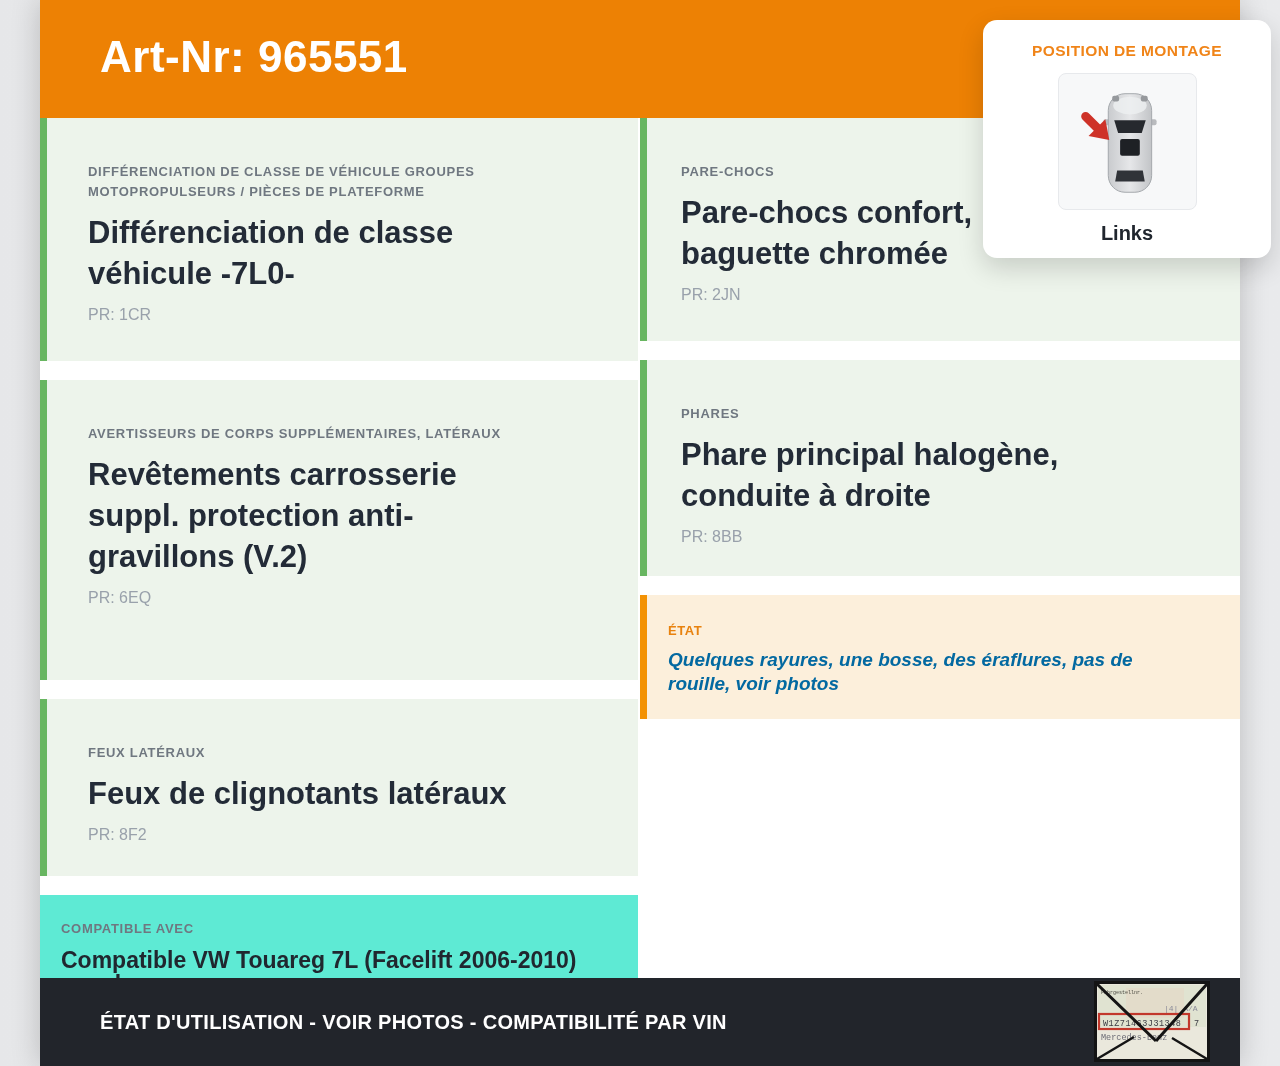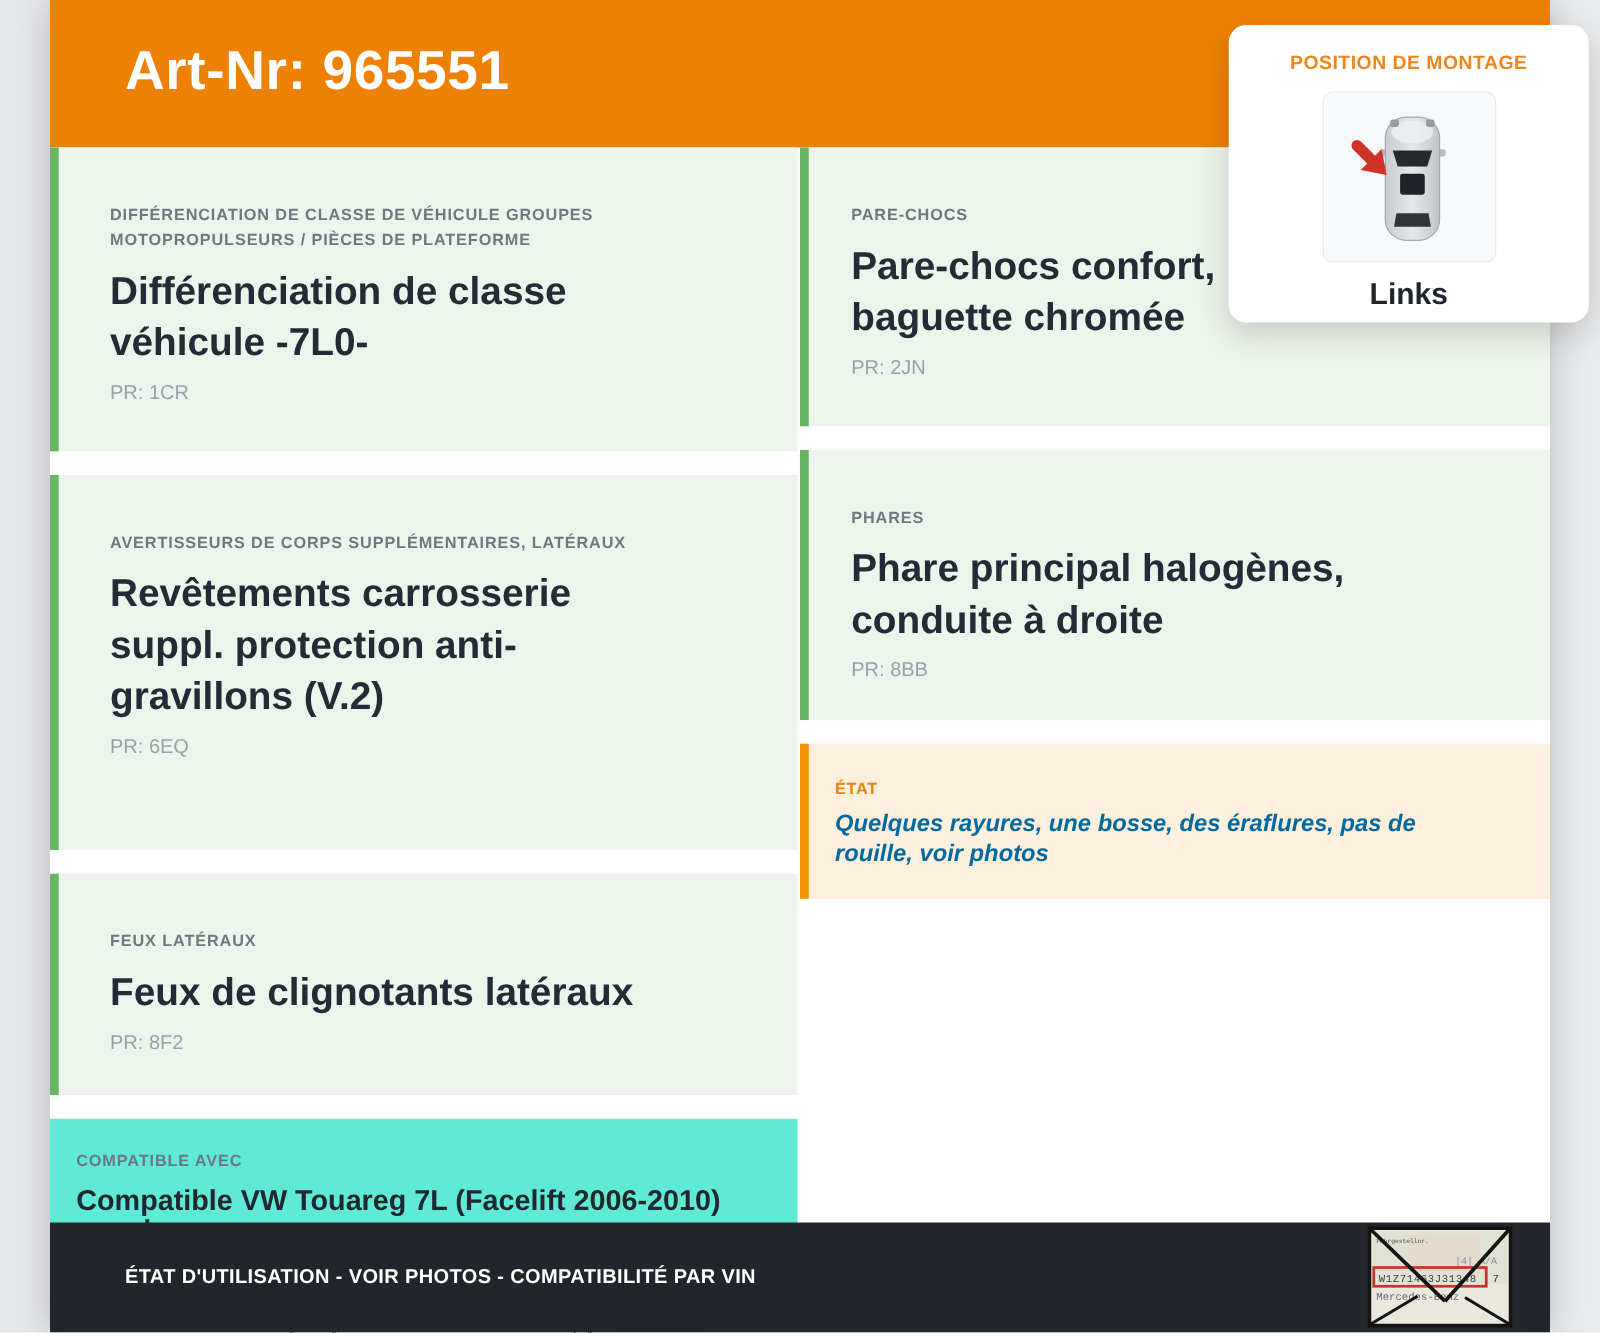--- a/index.html
+++ b/index.html
@@ -67,40 +67,40 @@
     font-size:19px; font-weight:600; color:#0369a1;
     line-height:24px; margin-top:7px; white-space:pre-line;font-style:italic;
   }
 
   .footer {
     position:absolute; left:0; top:978px; width:1200px; height:88px;
     background:#22252B;
   }
   .footer .ftext {
     position:absolute; left:60px; top:50%; transform:translateY(-50%);
-    color:#ffffff; font-size:16px; font-weight:700; letter-spacing:.3px;
+    color:#ffffff; font-size:20px; font-weight:700; letter-spacing:.3px;
     white-space:nowrap;
   }
   .vin-img { position:absolute; left:1054px; top:3px; width:116px; height:81px; }
 
   .mount-card {
     position:absolute; left:943px; top:20px; width:288px; height:238px;
     background:#ffffff; border-radius:14px; z-index:10;
     box-shadow:0 10px 26px rgba(0,0,0,.16);
     text-align:center; padding-top:22px;
   }
   .mount-label {
     color:#F08418; font-size:15.5px; font-weight:700; letter-spacing:.4px;
   }
   .mount-imgbox {
     width:139px; height:137px; margin:13px auto 0;
     background:#F7F8F9; border:1px solid #E7E9EC; border-radius:8px;
     display:flex; align-items:center; justify-content:center;
   }
-  .mount-pos { font-size:24px; font-weight:700; color:#20262E; margin-top:12px; }
+  .mount-pos { font-size:20px; font-weight:700; color:#20262E; margin-top:12px; }
 </style>
 </head>
 <body>
 
 <div class="content">
 
   <div class="header">
     <div class="art-nr">Art-Nr: 965551</div>
   </div>
 
@@ -135,21 +135,21 @@
 
   <div class="col col-right">
     <div class="card c-r1">
       <div class="cat">PARE-CHOCS</div>
       <div class="title">Pare-chocs confort,
 baguette chromée</div>
       <div class="pr">PR: 2JN</div>
     </div>
     <div class="card c-r2">
       <div class="cat">PHARES</div>
-      <div class="title">Phare principal halogènes,
+      <div class="title">Phare principal halogène,
 conduite à droite</div>
       <div class="pr">PR: 8BB</div>
     </div>
     <div class="card etat">
       <div class="cat">ÉTAT</div>
       <div class="etat-text">Quelques rayures, une bosse, des éraflures, pas de
 rouille, voir photos</div>
     </div>
   </div>
 

